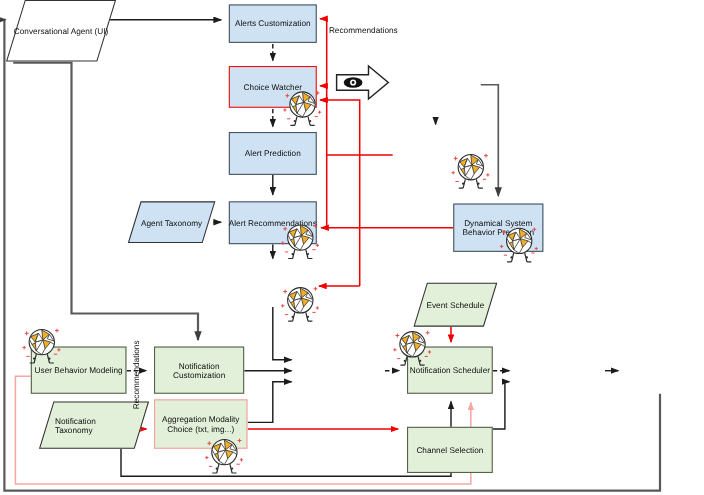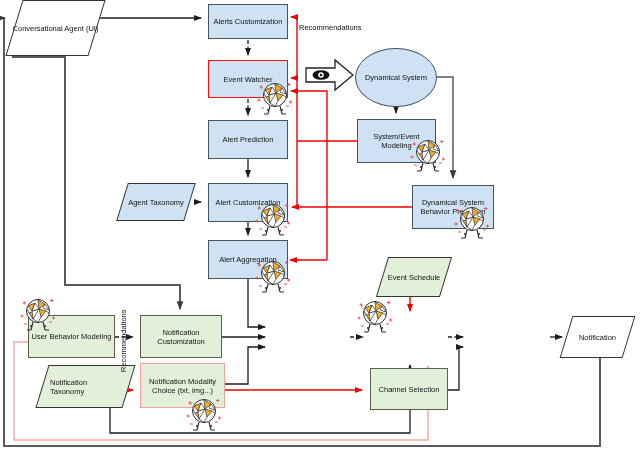--- a/index.html
+++ b/index.html
@@ -88,64 +88,58 @@
     </g>
 
     <path d="M28,342 H14 V440 H428 V366" stroke="#f7a6a1" stroke-width="1.4" fill="none" marker-end="url(#mP)"></path>
   </svg>
 
   <div class="node blue one" style="left:208px;top:4px;width:80px;height:35px">
       <span>Alerts Customization</span>
     </div>
 
   <div class="node blue redborder one" style="left:208px;top:60px;width:80px;height:38px">
-      <span>Event Watcher</span>
+      <span>Choice Watcher</span>
     </div>
 
   <div class="node blue one" style="left:208px;top:120px;width:80px;height:39px">
       <span>Alert Prediction</span>
     </div>
 
   <div class="node blue one" style="left:208px;top:183px;width:80px;height:39px">
-      <span>Alert Customization</span>
-    </div>
-
-  <div class="node blue one" style="left:208px;top:240px;width:80px;height:39px">
-      <span>Alert Aggregation</span>
-    </div>
-
-  <div class="node blue ellipse one" style="left:355px;top:48px;width:82px;height:59px">
-      <span>Dynamical System</span>
-    </div>
-
-  <div class="node blue" style="left:357px;top:119px;width:79px;height:44px">
-      <span>System/Event Modeling</span>
-    </div>
+      <span>Alert Recommendations</span>
+    </div>
+
+
+
 
   <div class="node blue" style="left:412px;top:185px;width:82px;height:44px">
       <span>Dynamical System Behavior Prediction</span>
     </div>
 
   <div class="node green" style="left:28px;top:315px;width:87px;height:43px">
       <span>User Behavior Modeling</span>
     </div>
 
   <div class="node green" style="left:140px;top:315px;width:82px;height:43px">
       <span>Notification Customization</span>
     </div>
 
 
-
-
-  <div class="node green one" style="left:370px;top:368px;width:78px;height:42px">
+  <div class="node green one" style="left:370px;top:315px;width:78px;height:43px">
+      <span>Notification Scheduler</span>
+    </div>
+
+
+  <div class="node green one" style="left:370px;top:388px;width:78px;height:42px">
       <span>Channel Selection</span>
     </div>
 
   <div class="node green salmonborder" style="left:140px;top:363px;width:85px;height:45px">
-      <span>Notification Modality Choice (txt, img...)</span>
+      <span>Aggregation Modality Choice (txt, img...)</span>
     </div>
 
   <div class="pgram" style="left:8px;top:0;width:95px;height:56px">
     <div class="shape whitefill"></div>
     <div class="lbl">Conversational Agent (UI)</div>
   </div>
 
   <div class="pgram" style="left:116px;top:183px;width:80px;height:38px">
     <div class="shape bluefill"></div>
     <div class="lbl one">Agent Taxonomy</div>
@@ -154,24 +148,20 @@
   <div class="pgram" style="left:376px;top:257px;width:76px;height:40px">
     <div class="shape greenfill"></div>
     <div class="lbl one">Event Schedule</div>
   </div>
 
   <div class="pgram" style="left:36px;top:365px;width:99px;height:43px">
     <div class="shape greenfill"></div>
     <div class="lbl" style="padding:0 14px">Notification Taxonomy</div>
   </div>
 
-  <div class="pgram" style="left:560px;top:316px;width:75px;height:42px">
-    <div class="shape whitefill"></div>
-    <div class="lbl one">Notification</div>
-  </div>
 
   <div class="flabel" style="left:299px;top:23px">Recommendations</div>
   <div class="flabel vtext" style="left:119px;top:300px;height:72px">Recommendations</div>
 
   <svg class="layer" width="640" height="450" style="z-index:5">
     <defs>
       <g id="ml-brain">
 
         <g stroke="#2b2b2b" stroke-width="1.1" fill="none">
           <path d="M15,26 L13,34 M13,34 L9,34"></path>

